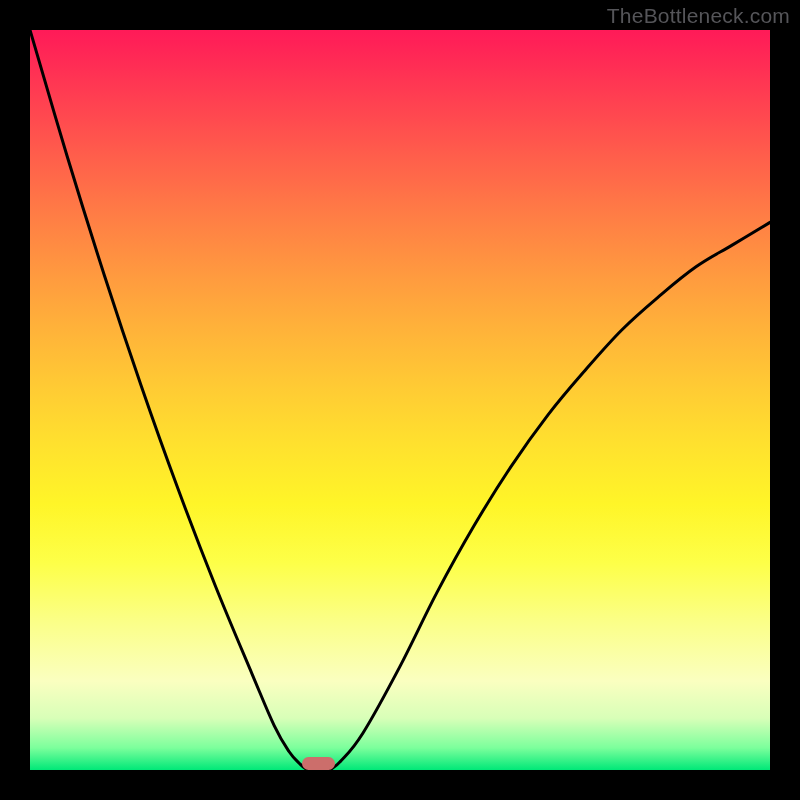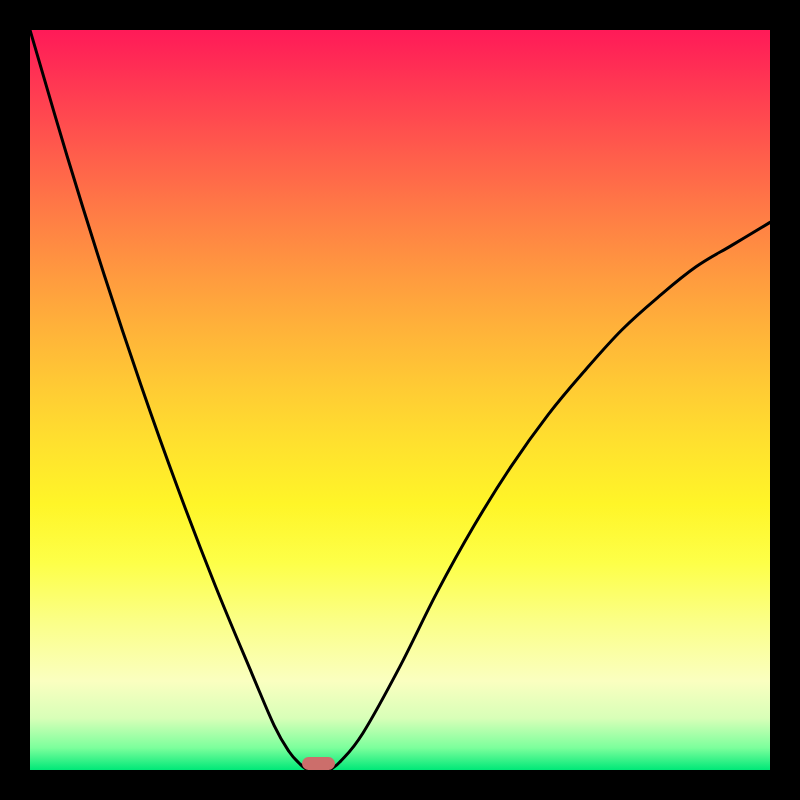--- a/index.html
+++ b/index.html
@@ -58,13 +58,14 @@
 <body>
 
 <div class="frame">
   <div class="plot-area">
     <svg class="curve-svg" viewBox="0 0 740 740" preserveAspectRatio="none">
       <path d="M 0.00 0.00 C 6.66 22.64, 23.68 81.84, 37.00 125.80 C 50.32 169.76, 60.68 202.91, 74.00 244.20 C 87.32 285.49, 97.68 316.57, 111.00 355.20 C 124.32 393.83, 134.68 422.84, 148.00 458.80 C 161.32 494.76, 171.68 521.70, 185.00 555.00 C 198.32 588.30, 211.34 618.49, 222.00 643.80 C 232.66 669.11, 237.54 681.61, 244.20 695.60 C 250.86 709.59, 254.34 714.57, 259.00 721.50 C 263.66 728.43, 266.77 730.75, 270.10 734.08 C 273.43 737.41, 276.17 738.93, 277.50 740.00" id="path-left" fill="none" stroke="#000000" stroke-width="3" stroke-linecap="round"></path>
       <path d="M 299.70 740.00 C 301.70 738.40, 304.81 737.78, 310.80 731.12 C 316.79 724.46, 322.34 720.05, 333.00 703.00 C 343.66 685.95, 356.68 661.71, 370.00 636.40 C 383.32 611.09, 393.68 587.71, 407.00 562.40 C 420.32 537.09, 430.68 518.44, 444.00 495.80 C 457.32 473.16, 467.68 456.58, 481.00 436.60 C 494.32 416.62, 504.68 402.12, 518.00 384.80 C 531.32 367.48, 541.68 355.72, 555.00 340.40 C 568.32 325.08, 578.68 313.02, 592.00 299.70 C 605.32 286.38, 615.68 277.72, 629.00 266.40 C 642.32 255.08, 652.68 246.12, 666.00 236.80 C 679.32 227.48, 689.68 222.59, 703.00 214.60 C 716.32 206.61, 733.34 196.40, 740.00 192.40" id="path-right" fill="none" stroke="#000000" stroke-width="3" stroke-linecap="round"></path>
     </svg>
     <div class="marker" id="marker" style="width: 33.3px; height: 13.32px; left: 271.95px; top: 726.68px; background: rgb(204, 110, 107);"></div>
   </div>
+  <div class="watermark">TheBottleneck.com</div>
 </div>
 
 </body></html>

